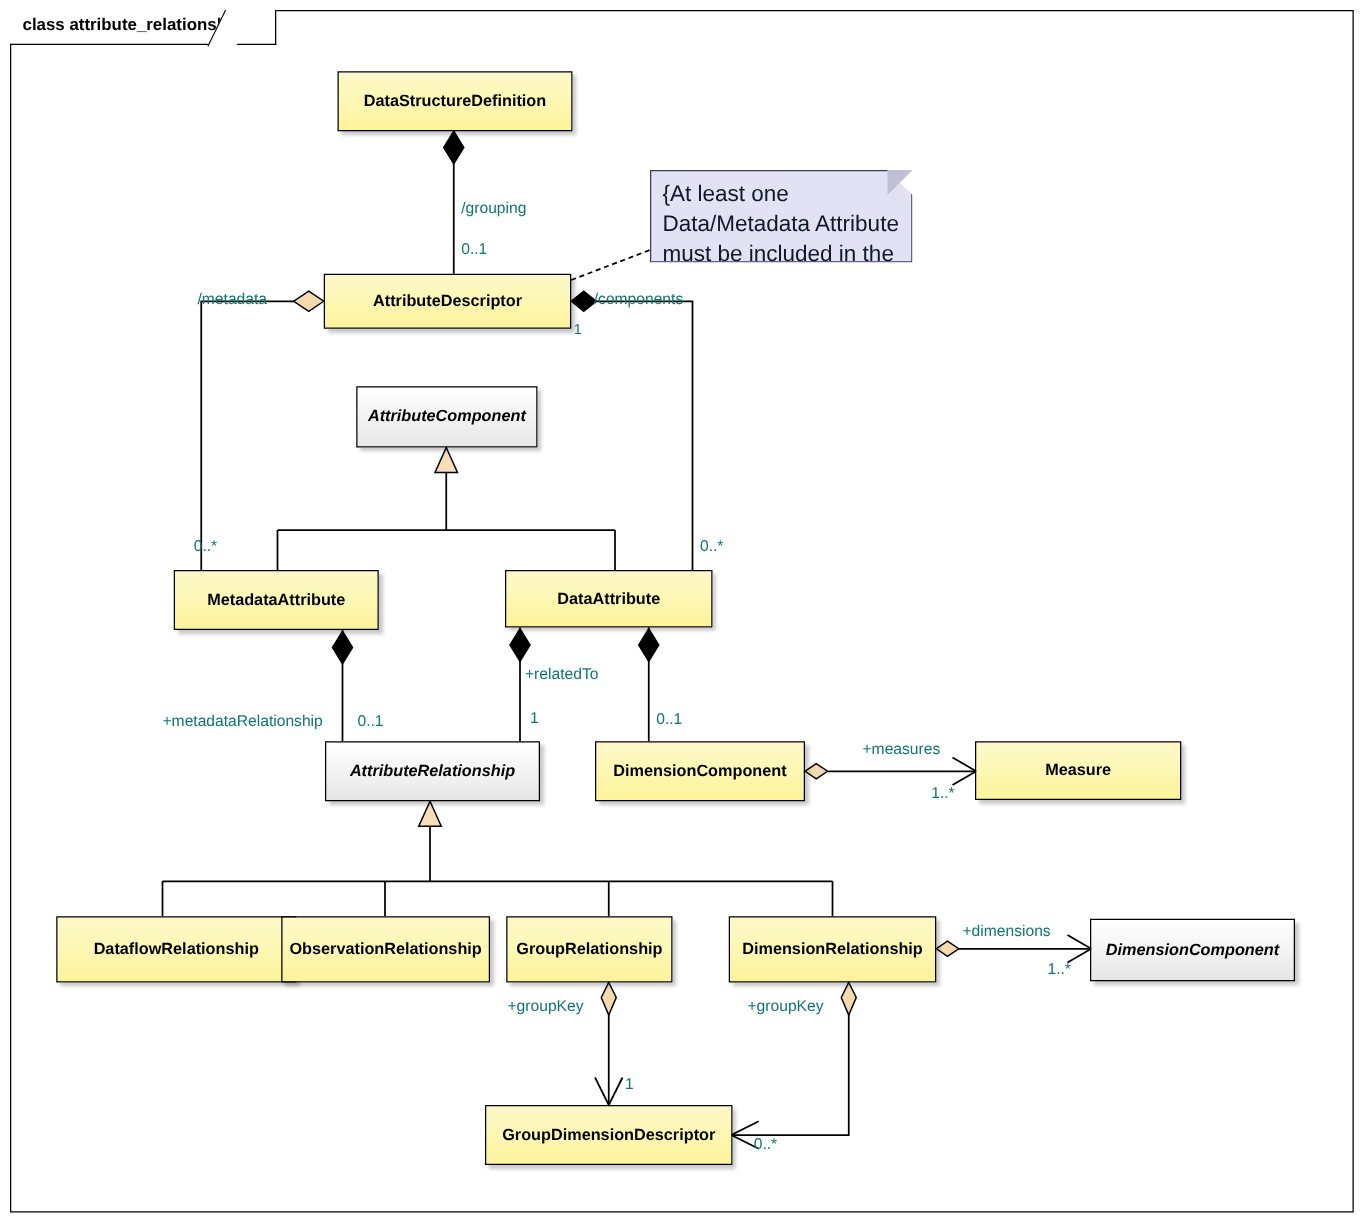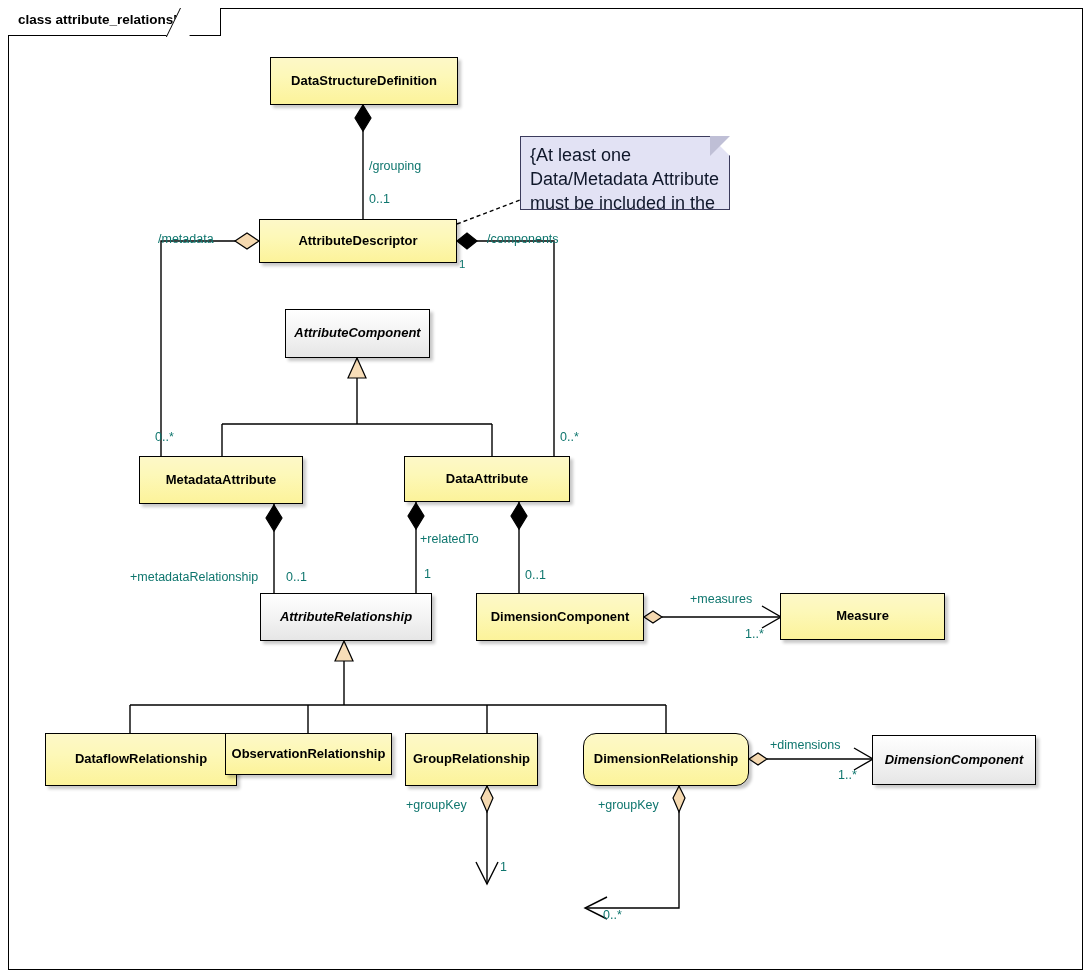--- a/index.html
+++ b/index.html
@@ -135,49 +135,52 @@
   </div>
 
   <div class="node concrete" style="left:780px;top:593px;width:165px;height:47px;">
     <span>Measure</span>
   </div>
 
   <div class="node concrete" style="left:45px;top:733px;width:192px;height:53px;">
     <span>DataflowRelationship</span>
   </div>
 
-  <div class="node concrete" style="left:225px;top:733px;width:167px;height:42px;">
+  <div class="node concrete" style="left:225px;top:733px;width:167px;height:53px;">
     <span>ObservationRelationship</span>
   </div>
 
   <div class="node concrete" style="left:405px;top:733px;width:133px;height:53px;">
     <span>GroupRelationship</span>
   </div>
 
-  <div class="node concrete" style="left:583px;top:733px;width:166px;height:53px;border-radius:13px;">
+  <div class="node concrete" style="left:583px;top:733px;width:166px;height:53px;">
     <span>DimensionRelationship</span>
   </div>
 
   <div class="node abstract" style="left:872px;top:735px;width:164px;height:50px;">
     <span>DimensionComponent</span>
   </div>
 
+  <div class="node concrete" style="left:388px;top:884px;width:198px;height:48px;">
+    <span>GroupDimensionDescriptor</span>
+  </div>
 
   <div class="note" style="left:520px;top:136px;width:210px;height:74px;">
     <span>{At least one Data/Metadata Attribute must be included in the AttributeDescriptor}</span>
   </div>
   <div class="note-fold" style="left:710px;top:136px;"></div>
 
   <div class="lbl" style="left:369px;top:159px;">/grouping</div>
   <div class="lbl" style="left:369px;top:192px;">0..1</div>
 
   <div class="lbl" style="left:158px;top:232px;">/metadata</div>
   <div class="lbl" style="left:155px;top:430px;">0..*</div>
 
-  <div class="lbl" style="left:487px;top:232px;">/components</div>
+  <div class="lbl" style="left:475px;top:232px;">/components</div>
   <div class="lbl" style="left:459px;top:258px;font-size:11.5px;">1</div>
   <div class="lbl" style="left:560px;top:430px;">0..*</div>
 
   <div class="lbl" style="left:130px;top:570px;">+metadataRelationship</div>
   <div class="lbl" style="left:286px;top:570px;">0..1</div>
 
   <div class="lbl" style="left:420px;top:532px;">+relatedTo</div>
   <div class="lbl" style="left:424px;top:567px;">1</div>
 
   <div class="lbl" style="left:525px;top:568px;">0..1</div>

